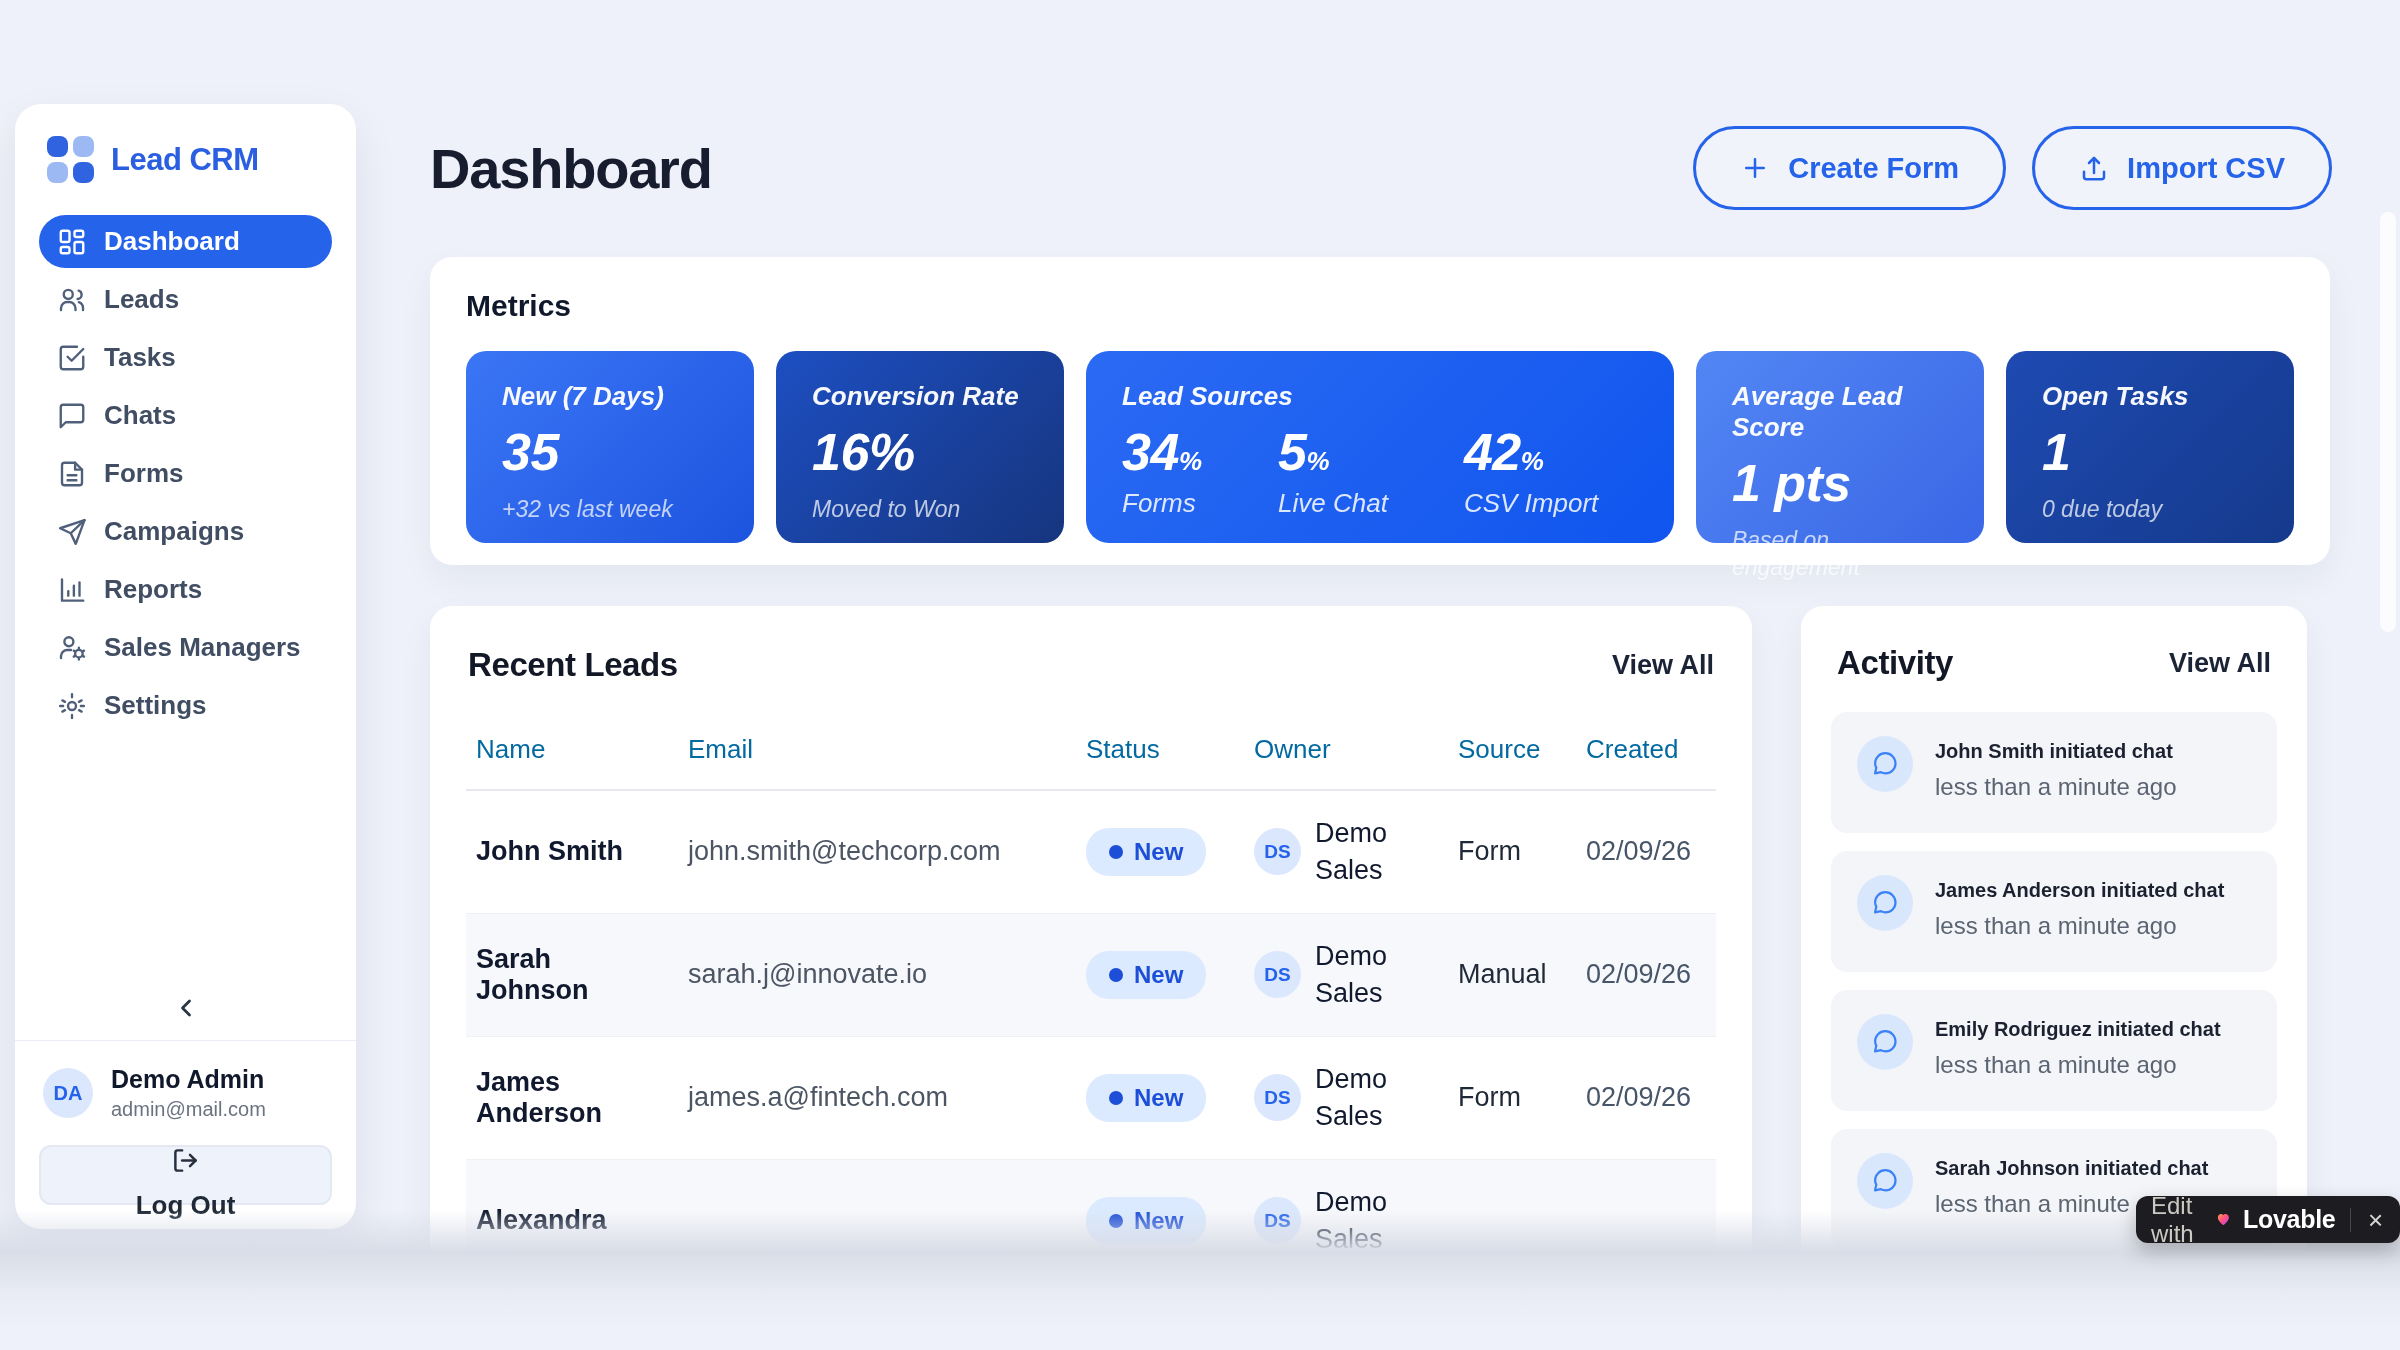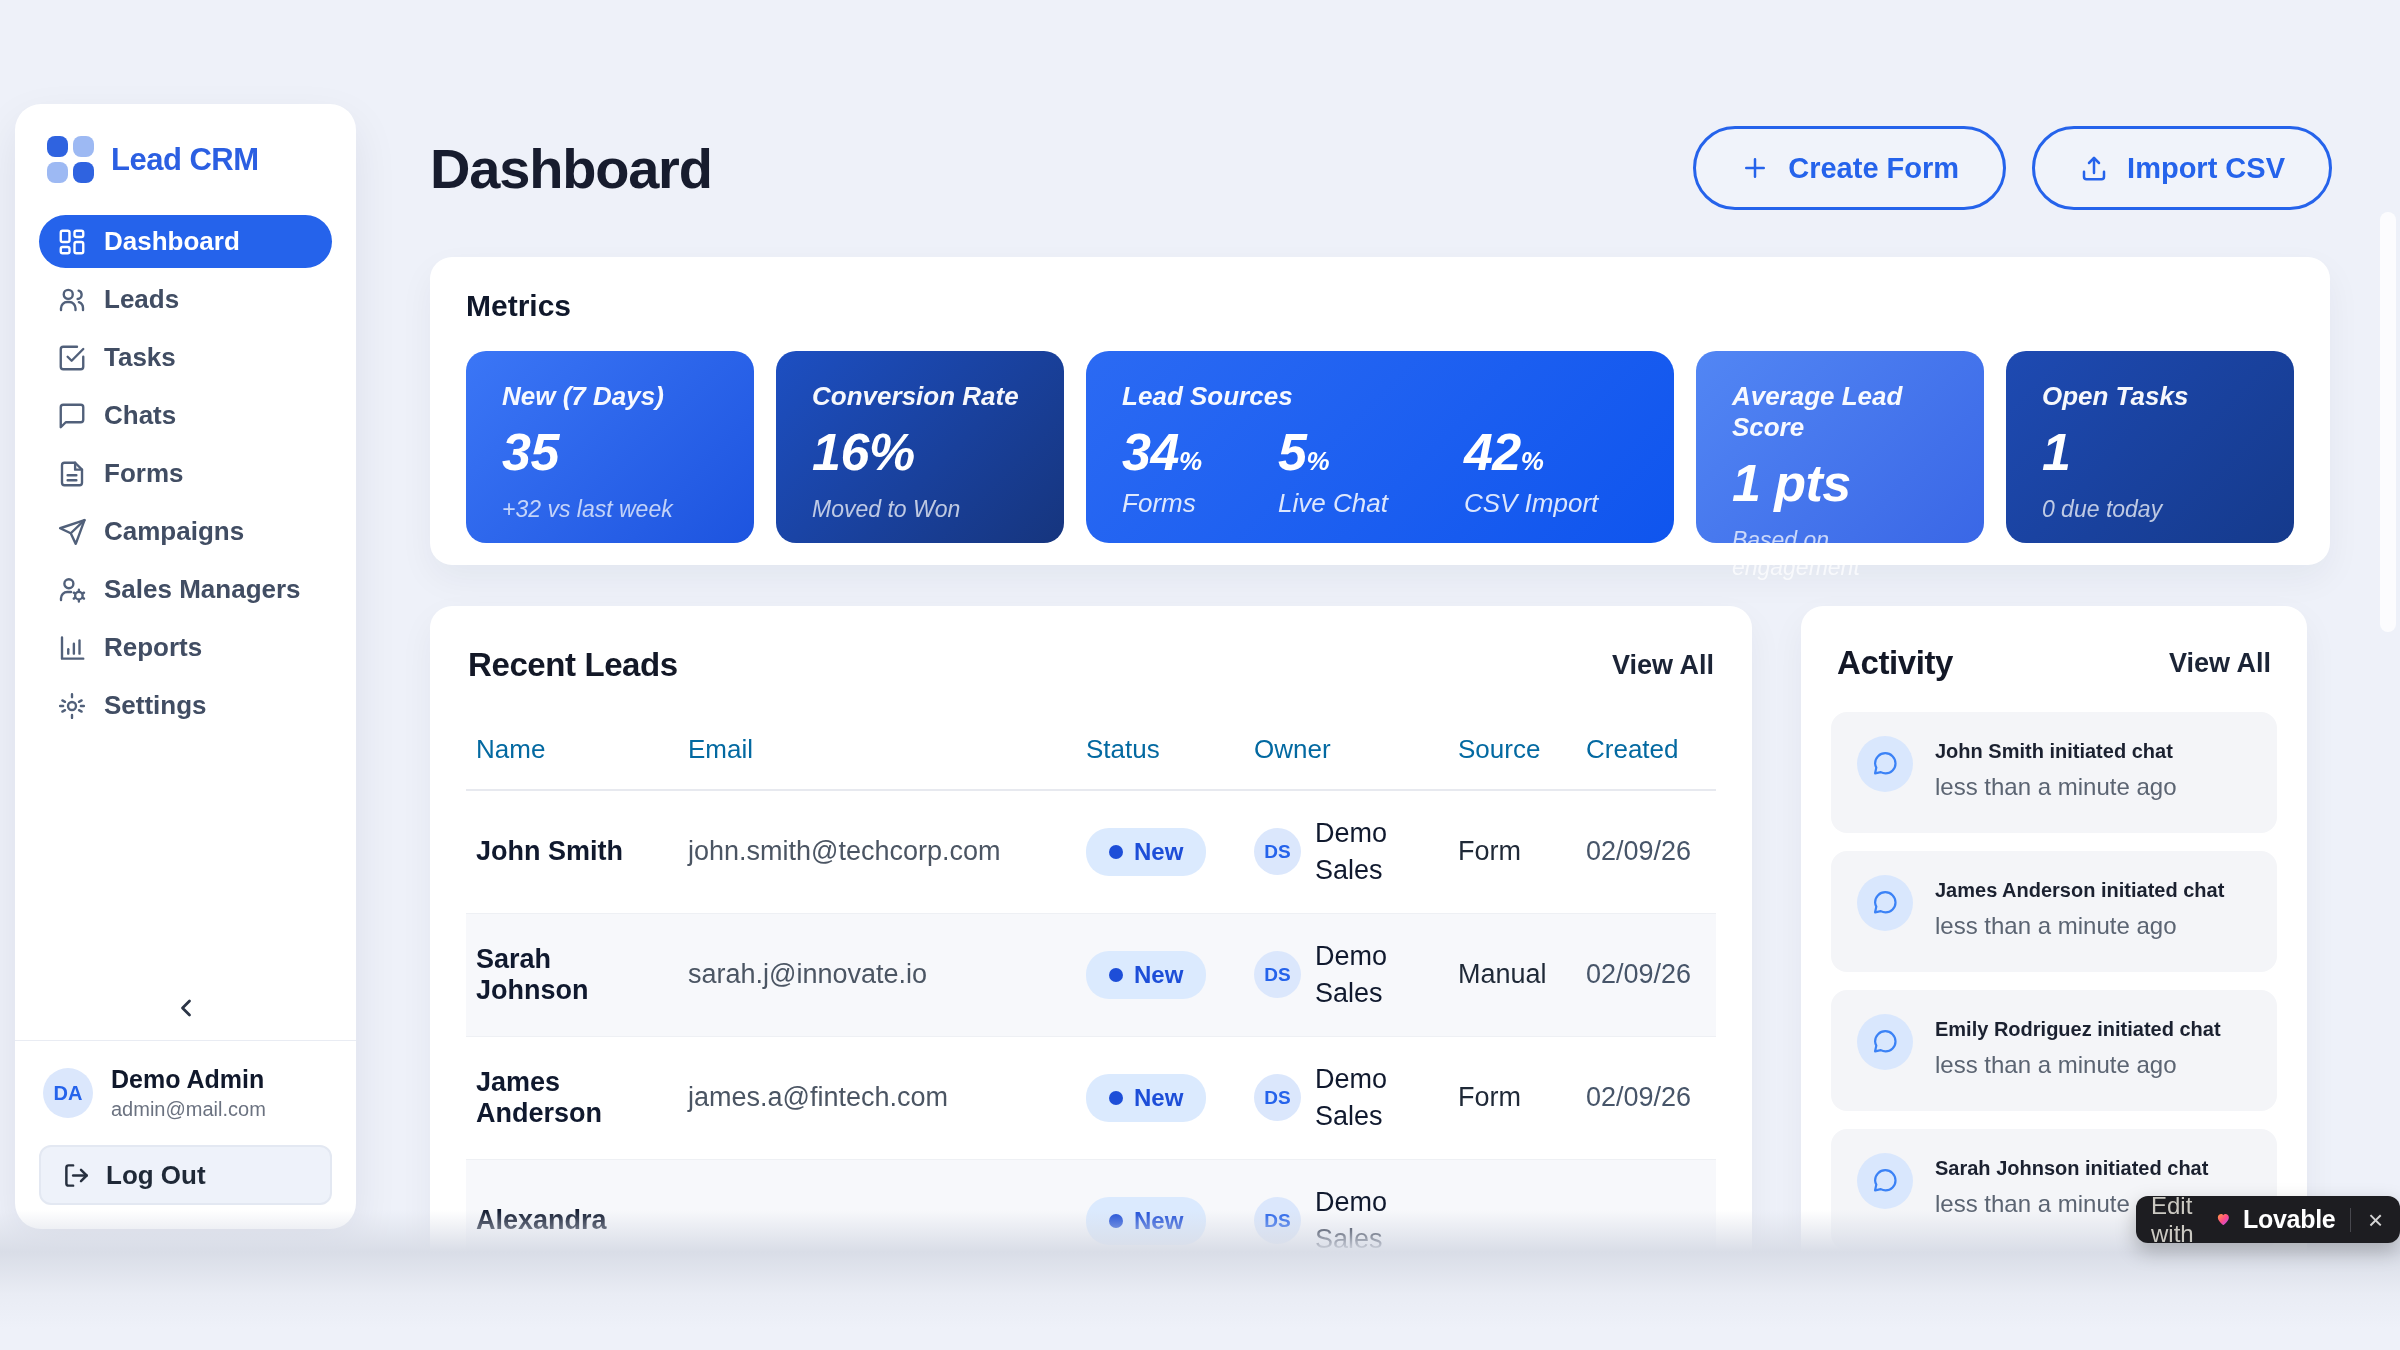--- a/index.html
+++ b/index.html
@@ -43,21 +43,21 @@
   .collapse-btn { display:flex; justify-content:center; align-items:center; height:44px; cursor:pointer; color:#2b3446; margin-bottom:10px; }
   .side-divider { height:1px; background:#e9ecf3; margin:0 -24px; }
   .user-row { display:flex; align-items:center; gap:18px; padding:24px 4px 0; }
   .user-avatar { width:50px; height:50px; border-radius:50%; background:#dbe7fc; color:#2563eb; font-weight:700; font-size:20px; display:flex; align-items:center; justify-content:center; }
   .user-name { font-size:25px; font-weight:700; color:#10182b; }
   .user-email { font-size:20px; color:#6b7280; margin-top:4px; }
   .logout-btn {
     margin-top:24px; height:60px; border-radius:12px;
     background:#eef2fa; border:2px solid #e3e8f2;
     display:flex; align-items:center; gap:16px; padding:0 22px;
-    font-size:26px; font-weight:600; color:#1f2937; cursor:pointer;
+    font-size:26px; font-weight:600; color:#1f2937; cursor:pointer;flex-direction:column;
   }
   .logout-btn .nav-ic { width:27px; height:27px; color:#27303f; }
 
   
   .page-header { position:absolute; left:430px; top:126px; width:1902px; display:flex; align-items:center; justify-content:space-between; }
   .page-title { font-size:56px; font-weight:800; color:#171c2e; letter-spacing:-1.2px; }
   .header-actions { display:flex; gap:26px; }
   .ghost-btn {
     height:84px; border-radius:44px; border:3px solid #2563eb;
     background:rgba(255,255,255,0.15);
@@ -232,38 +232,38 @@
           <svg viewBox="0 0 24 24" fill="none" stroke="currentColor" stroke-width="1.9" stroke-linecap="round" stroke-linejoin="round">
             <path d="m22 2.5-7 19-4-8.5-8.5-4z"></path>
             <path d="M22 2.5 11 13"></path>
           </svg>
         </span>
                  <span>Campaigns</span>
       </div>
       <div class="nav-item">
         <span class="nav-ic">
           <svg viewBox="0 0 24 24" fill="none" stroke="currentColor" stroke-width="1.9" stroke-linecap="round" stroke-linejoin="round">
+            <path d="M4 3.5v17h17"></path>
+            <path d="M9 16.5v-3.5"></path>
+            <path d="M13.5 16.5v-8"></path>
+            <path d="M18 16.5V6"></path>
+          </svg>
+        </span>
+                 <span>Reports</span>
+      </div>
+      <div class="nav-item">
+        <span class="nav-ic">
+          <svg viewBox="0 0 24 24" fill="none" stroke="currentColor" stroke-width="1.9" stroke-linecap="round" stroke-linejoin="round">
             <circle cx="9.5" cy="7" r="3.6"></circle>
             <path d="M3.2 20v-1.4a5 5 0 0 1 5-5h3"></path>
             <circle cx="17.5" cy="16.5" r="3"></circle>
             <path d="M17.5 11.8v1.2M17.5 20v1.2M13.4 14.1l1 .6M20.6 18.3l1 .6M13.4 18.9l1-.6M20.6 14.7l1-.6"></path>
           </svg>
         </span>
                  <span>Sales Managers</span>
-      </div>
-      <div class="nav-item">
-        <span class="nav-ic">
-          <svg viewBox="0 0 24 24" fill="none" stroke="currentColor" stroke-width="1.9" stroke-linecap="round" stroke-linejoin="round">
-            <path d="M4 3.5v17h17"></path>
-            <path d="M9 16.5v-3.5"></path>
-            <path d="M13.5 16.5v-8"></path>
-            <path d="M18 16.5V6"></path>
-          </svg>
-        </span>
-                 <span>Reports</span>
       </div>
       <div class="nav-item">
         <span class="nav-ic">
           <svg viewBox="0 0 24 24" fill="none" stroke="currentColor" stroke-width="1.9" stroke-linecap="round" stroke-linejoin="round">
             <circle cx="12" cy="12" r="3.2"></circle>
             <path d="M12 2.5v2.4M12 19.1v2.4M4.3 7.5l2.1 1.2M17.6 15.3l2.1 1.2M2.5 12h2.4M19.1 12h2.4M4.3 16.5l2.1-1.2M17.6 8.7l2.1-1.2"></path>
           </svg>
         </span>
                  <span>Settings</span>
       </div>

